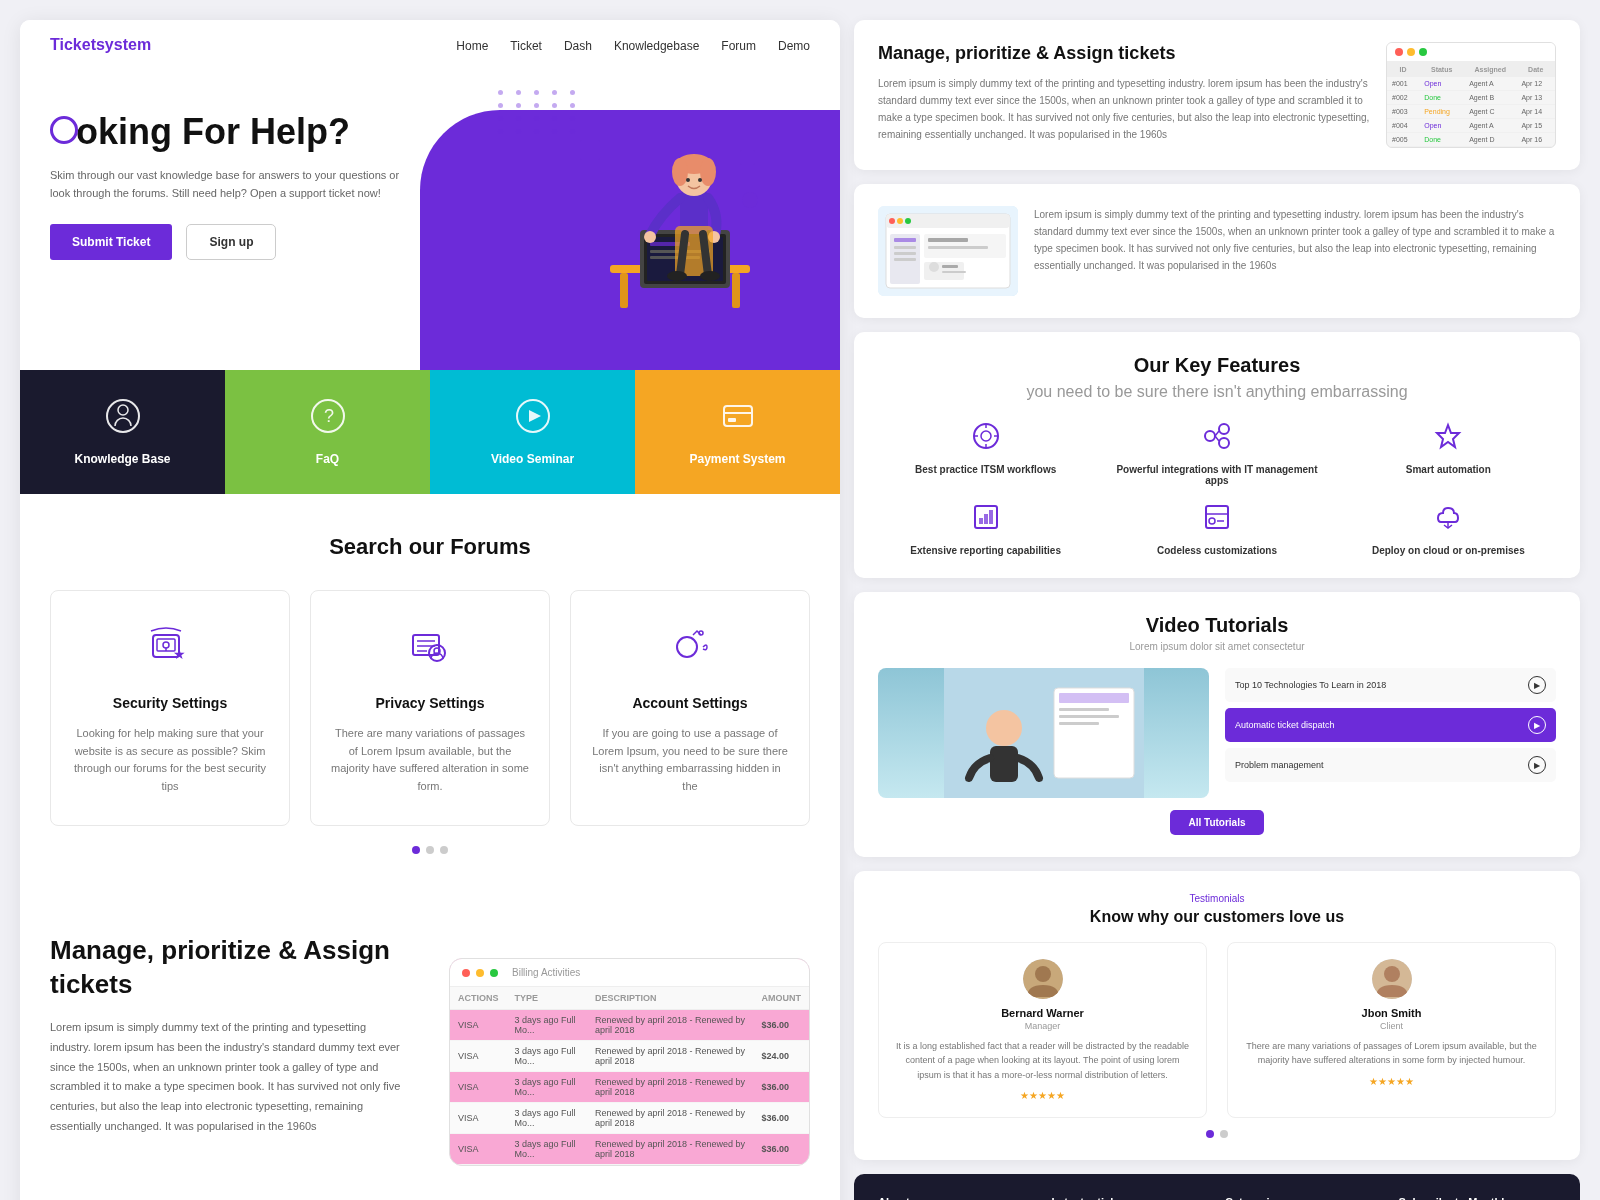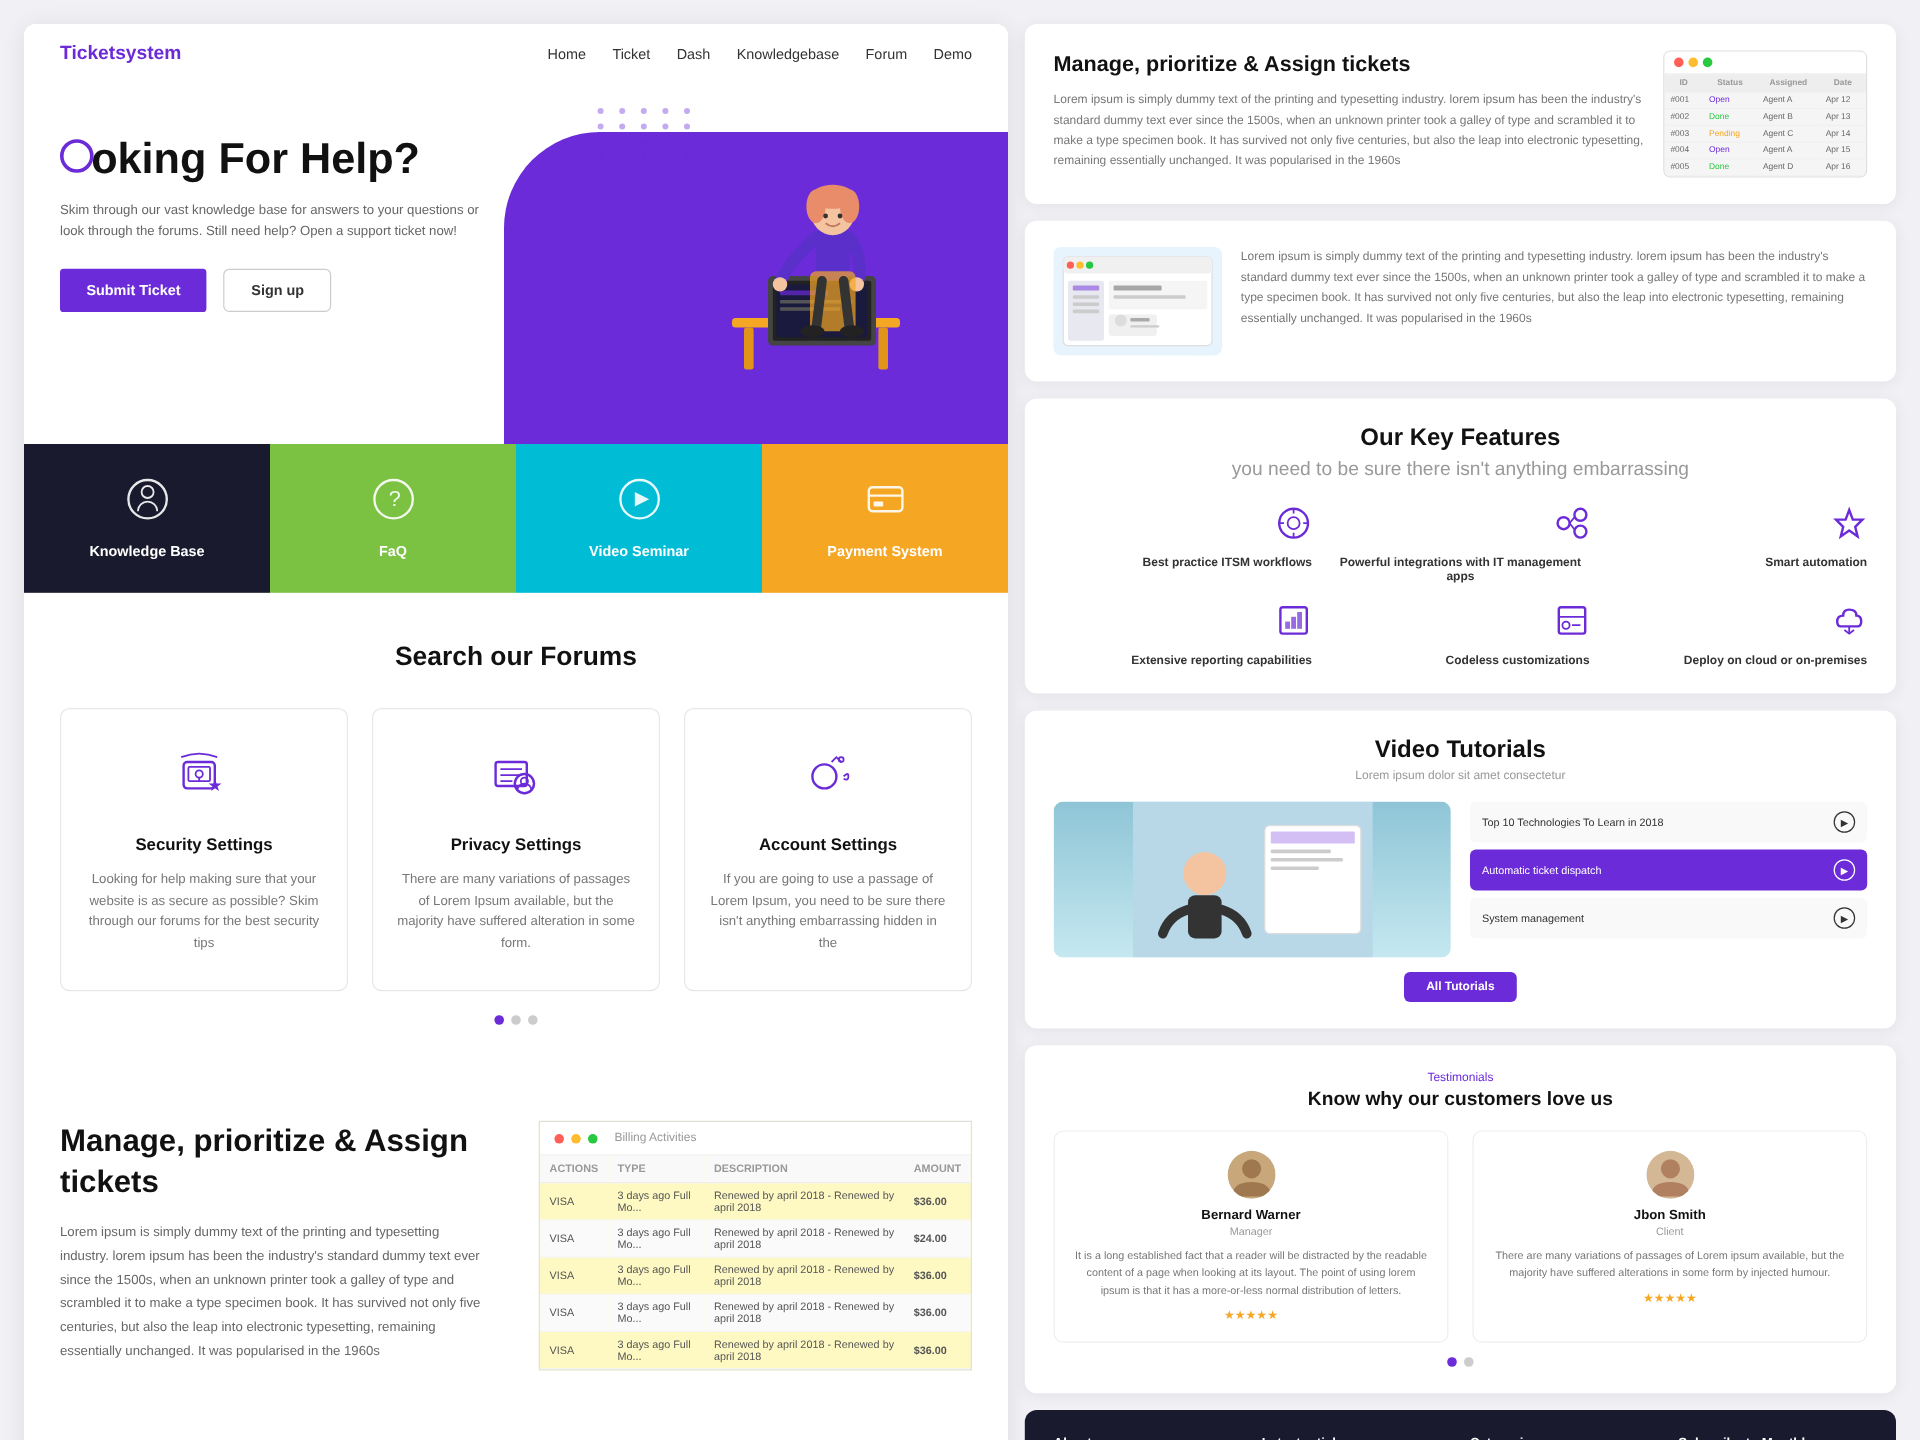--- a/index.html
+++ b/index.html
@@ -253,24 +253,25 @@
       line-height: 1.3;
       margin-bottom: 16px;
     }
     .manage-desc {
       font-size: 11px;
       color: #666;
       line-height: 1.8;
     }
     .manage-screenshot {
       flex: 1;
-      background: #fef9c3;
-      border-radius: 0;
+      background: #f9a8d4;
+      border-radius: 13px;
       overflow: hidden;
       border: 1px solid #e0e0e0;
+      margin-top: 24px;
     }
     .screenshot-header {
       background: #fff;
       padding: 8px 12px;
       display: flex;
       align-items: center;
       gap: 6px;
       border-bottom: 1px solid #eee;
     }
     .dot-red { width: 8px; height: 8px; border-radius: 50%; background: #ff5f57; }
@@ -421,21 +422,21 @@
       margin-bottom: 20px;
     }
     .features-grid {
       display: grid;
       grid-template-columns: 1fr 1fr 1fr;
       gap: 16px;
     }
     .feature-item {
       display: flex;
       flex-direction: column;
-      align-items: flex-end;
+      align-items: center;
       gap: 6px;
     }
     .feature-item-icon {
       font-size: 26px;
       color: #6c2bd9;
     }
     .feature-item-label {
       font-size: 10px;
       color: #333;
       text-align: center;
@@ -1065,21 +1066,21 @@
         <div class="tutorial-list">
           <div class="tutorial-item">
             <span>Top 10 Technologies To Learn in 2018</span>
             <span class="play-icon">▶</span>
           </div>
           <div class="tutorial-item active">
             <span>Automatic ticket dispatch</span>
             <span class="play-icon">▶</span>
           </div>
           <div class="tutorial-item">
-            <span>System management</span>
+            <span>Problem management</span>
             <span class="play-icon">▶</span>
           </div>
         </div>
       </div>
       <button class="all-tutorials-btn">All Tutorials</button>
     </div>
 
     <div class="testimonials">
       <p class="testi-subtitle">Testimonials</p>
       <h2 class="testi-title">Know why our customers love us</h2>

